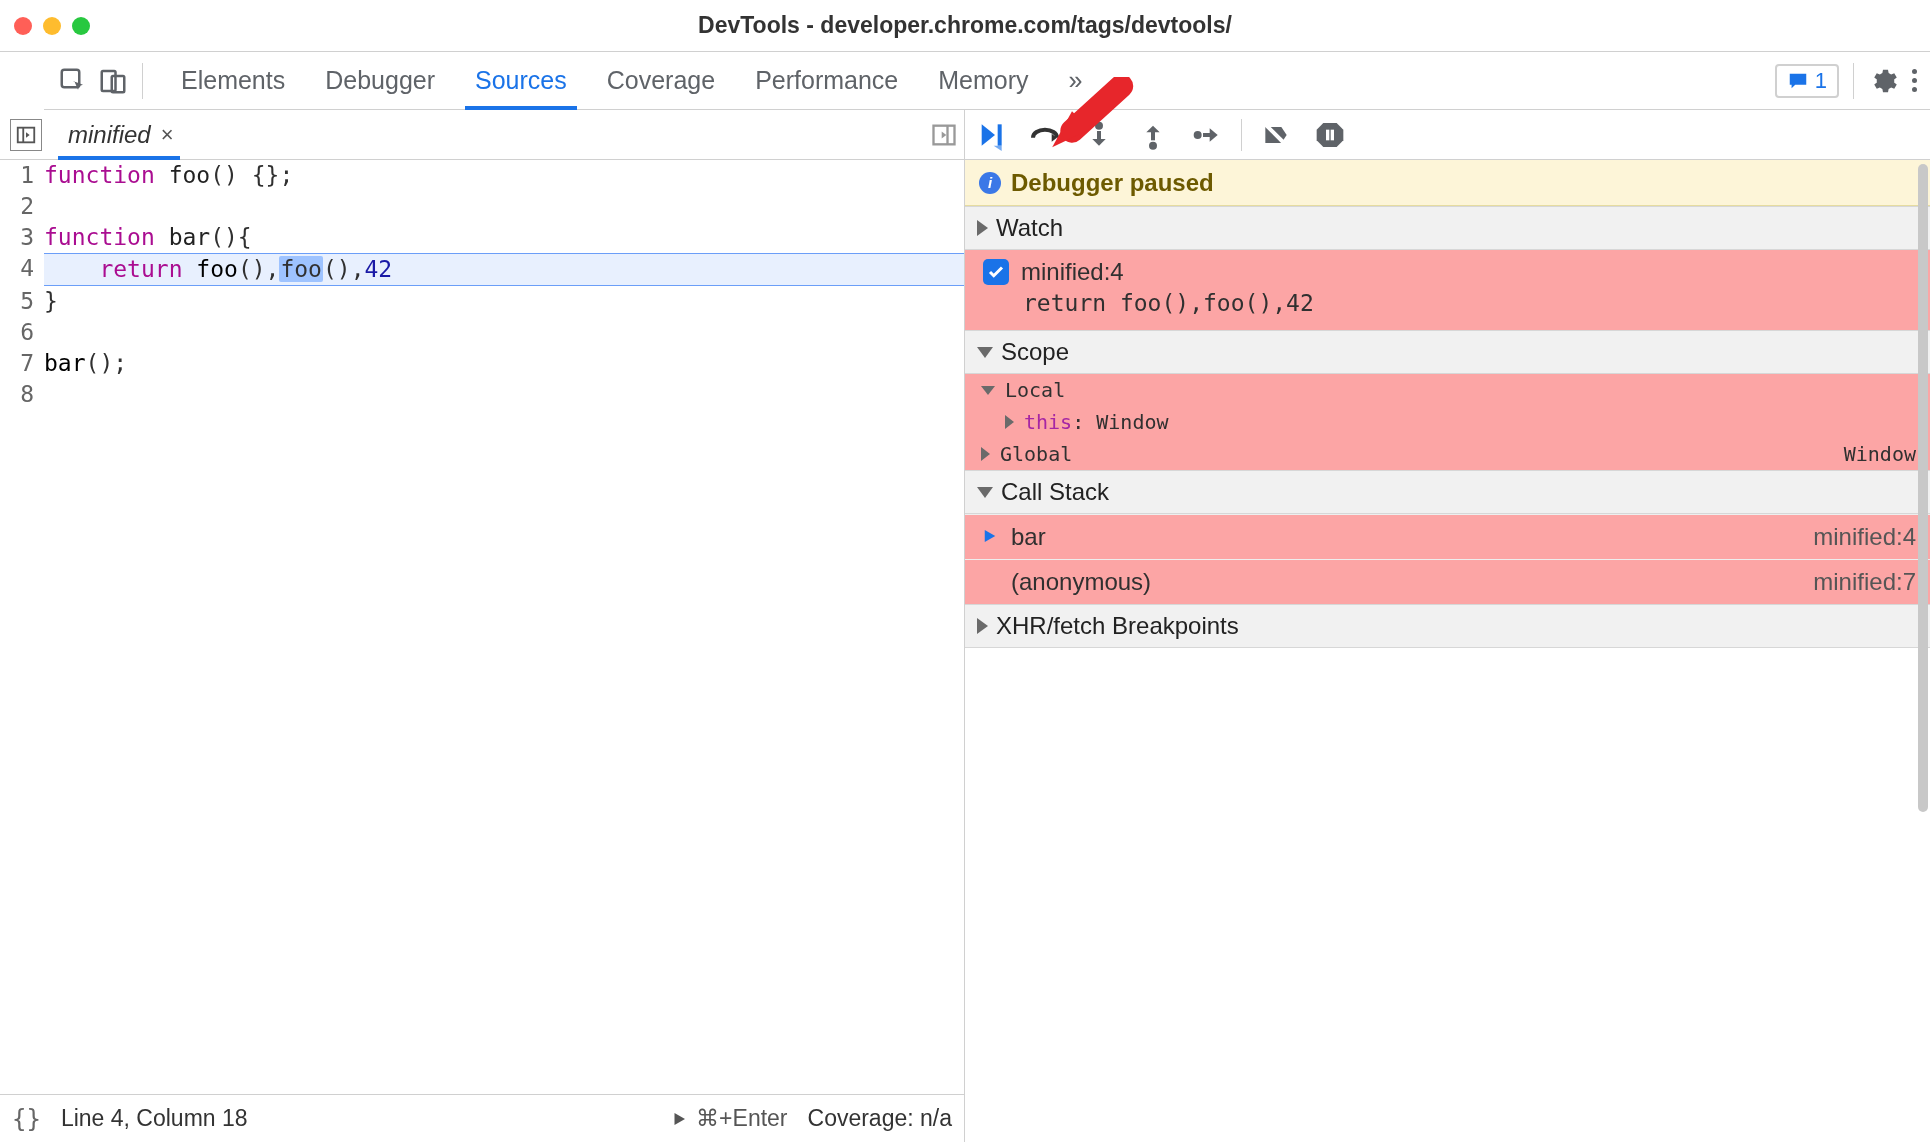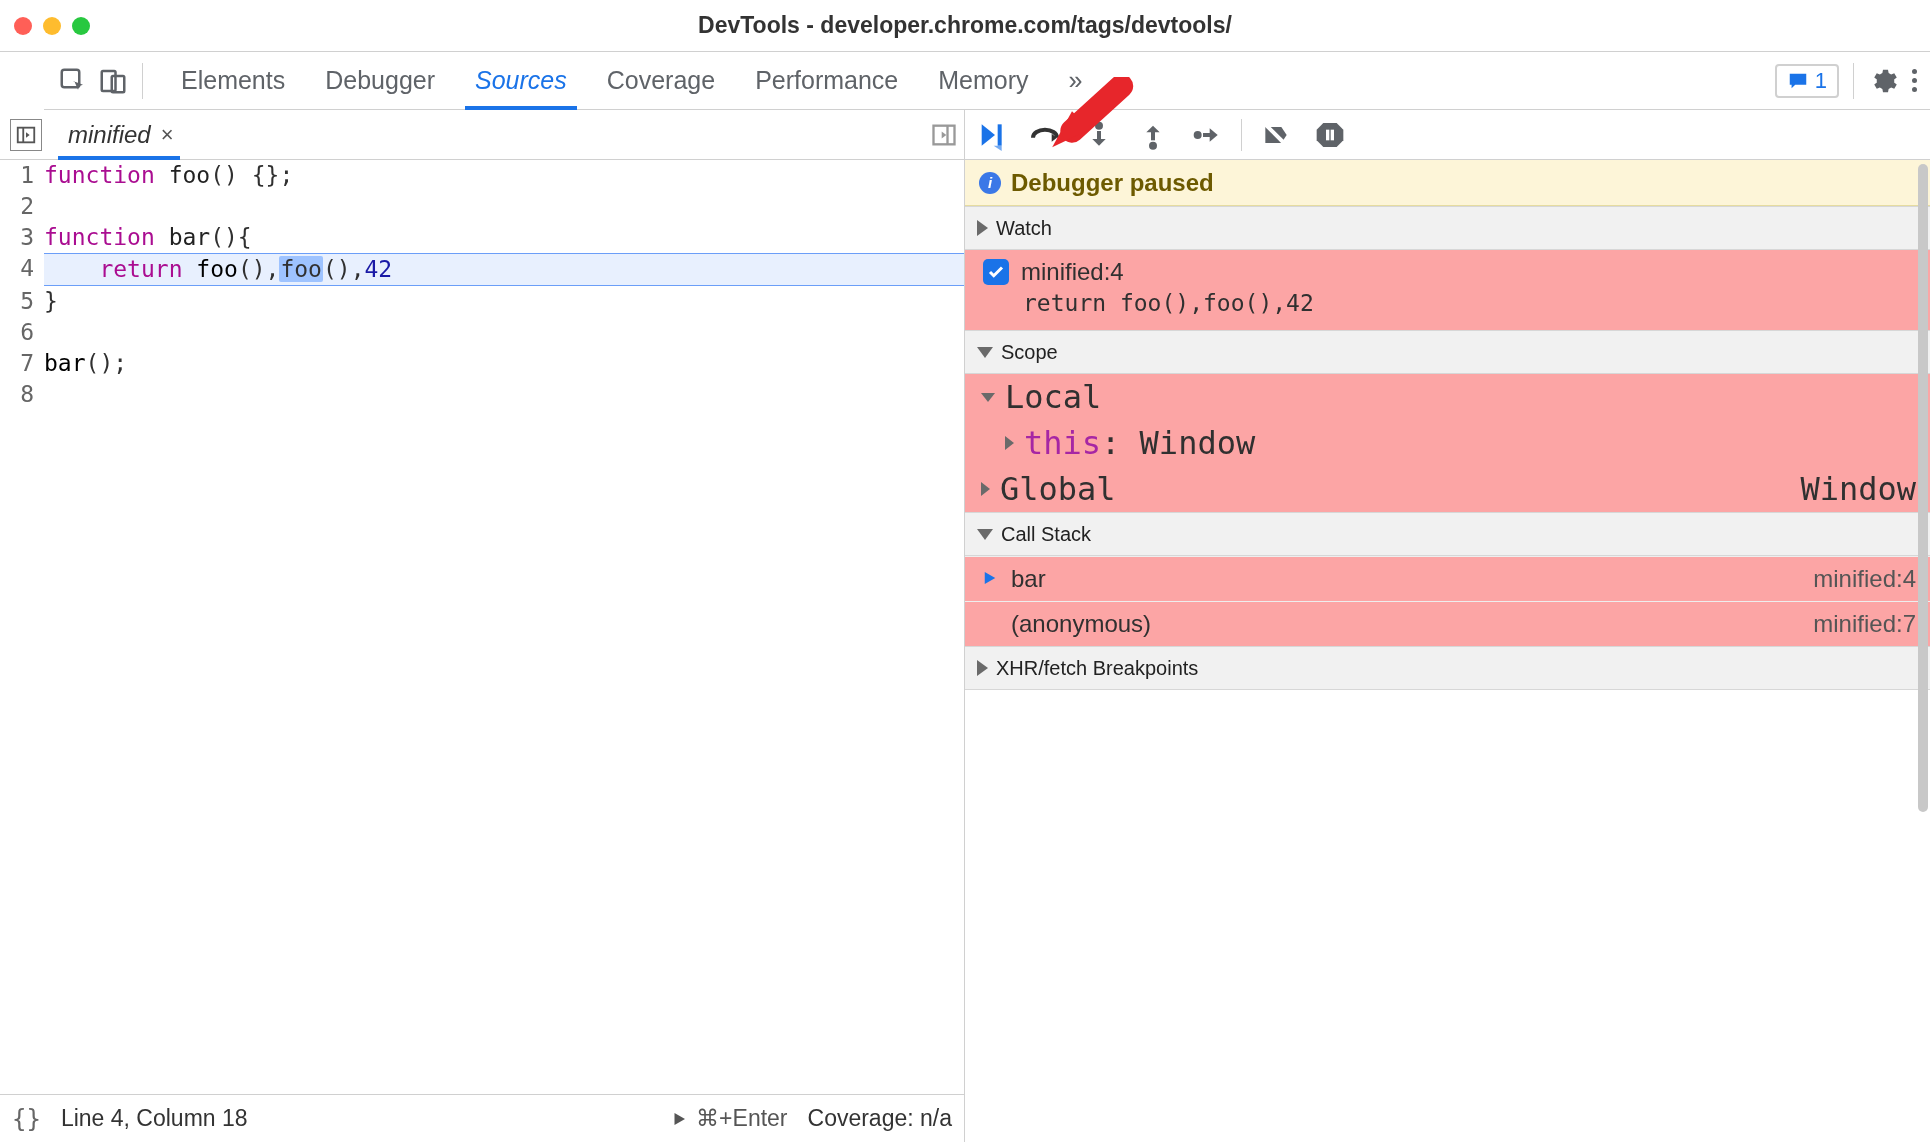--- a/index.html
+++ b/index.html
@@ -36,21 +36,21 @@
     border-bottom: 1px solid #d0d0d0;
     padding: 0 10px 0 14px;
     gap: 10px;
     margin-left: 44px;
   }
   .tb-icon { width:30px; height:30px; display:flex; align-items:center; justify-content:center; color:#5f6368; }
   .tb-icon svg { width:100%; height:100%; }
   .tb-vsep { width:1px; background:#d0d0d0; height:36px; margin:0 4px;}
   .tabs { display:flex; align-items:center; height:100%; gap:0; margin-left:4px; }
   .tab { padding: 0 20px; height:100%; display:flex; align-items:center; font-size:25px; color:#5f6368; cursor:pointer; position:relative; }
-  .tab.active { color:#1a73e8;font-style:italic; }
+  .tab.active { color:#1a73e8; }
   .tab.active::after { content:""; position:absolute; left:10px; right:10px; bottom:-1px; height:4px; background:#1a73e8; }
   .tb-spacer { flex:1; }
   .issues-pill {
     display:flex; align-items:center; gap:6px;
     border:2px solid #d0d0d0; border-radius:4px; padding:2px 10px; color:#1a73e8;
     font-size:22px;
   }
   .gear { width:30px; height:30px; color:#5f6368; }
   .kebab { width:10px; display:flex; flex-direction:column; gap:4px; align-items:center; padding:0 6px;}
   .kebab span { width:5px; height:5px; background:#5f6368; border-radius:50%; }
@@ -111,36 +111,36 @@
   .dbg-banner {
     height:46px; background:#fdf5d8; border-bottom:1px solid #e6dca0;
     display:flex; align-items:center; gap:10px; padding:0 14px; font-weight:700; color:#6d5a00; font-size:24px;
   }
   .dbg-banner .info { width:22px; height:22px; border-radius:50%; background:#3b78e7; color:#fff; display:flex; align-items:center; justify-content:center; font-size:15px; font-weight:700; font-style: italic;}
 
   
   .panes { flex:1; overflow:auto; }
   .pane-header {
     height:44px; background:#f1f1f1; border-top:1px solid #d7d7d7; border-bottom:1px solid #d7d7d7;
-    display:flex; align-items:center; padding:0 12px; gap:8px; font-size:20px; color:#222;
+    display:flex; align-items:center; padding:0 12px; gap:8px; font-size:24px; color:#222;
   }
   .tri { width:0; height:0; border-style:solid; }
   .tri.right { border-width:8px 0 8px 11px; border-color:transparent transparent transparent #6a6a6a; }
   .tri.down  { border-width:11px 8px 0 8px; border-color:#6a6a6a transparent transparent transparent; }
   .tri.small.right { border-width:7px 0 7px 9px; }
   .tri.small.down  { border-width:9px 7px 0 7px; }
 
   .pane-body { background:#fca5a5; }
   .bp-item { padding:8px 14px 8px 18px; }
   .bp-top { display:flex; align-items:center; gap:12px; font-size:24px;}
   .chk { width:26px; height:26px; border-radius:5px; background:#1a73e8; display:flex; align-items:center; justify-content:center;}
   .chk svg{ width:18px; height:18px; color:#fff;}
   .bp-code { padding:4px 0 6px 40px; font-size:23px; }
 
-  .scope-item { display:flex; align-items:center; padding:4px 14px 4px 16px; gap:10px; font-size:32px;}
+  .scope-item { display:flex; align-items:center; padding:4px 14px 4px 16px; gap:10px; font-size:20px;}
   .scope-sub { padding-left:40px; }
   .scope-right { margin-left:auto; }
 
   .stack-row { display:flex; align-items:center; padding:8px 14px 8px 16px; gap:12px; font-size:24px; border-top:1px solid #eee;}
   .stack-row.current .arrow-cur { color:#1a73e8; }
   .stack-row .loc { margin-left:auto; color:#555;}
   .arrow-cur { width:18px; }
 
   .right-scroll { position:absolute; right:0; top:50px; bottom:0; width:14px; }
   .right-scroll .thumb{ position:absolute; left:2px; right:2px; top:4px; height:66%; background:#c8c8c8; border-radius:6px;}

